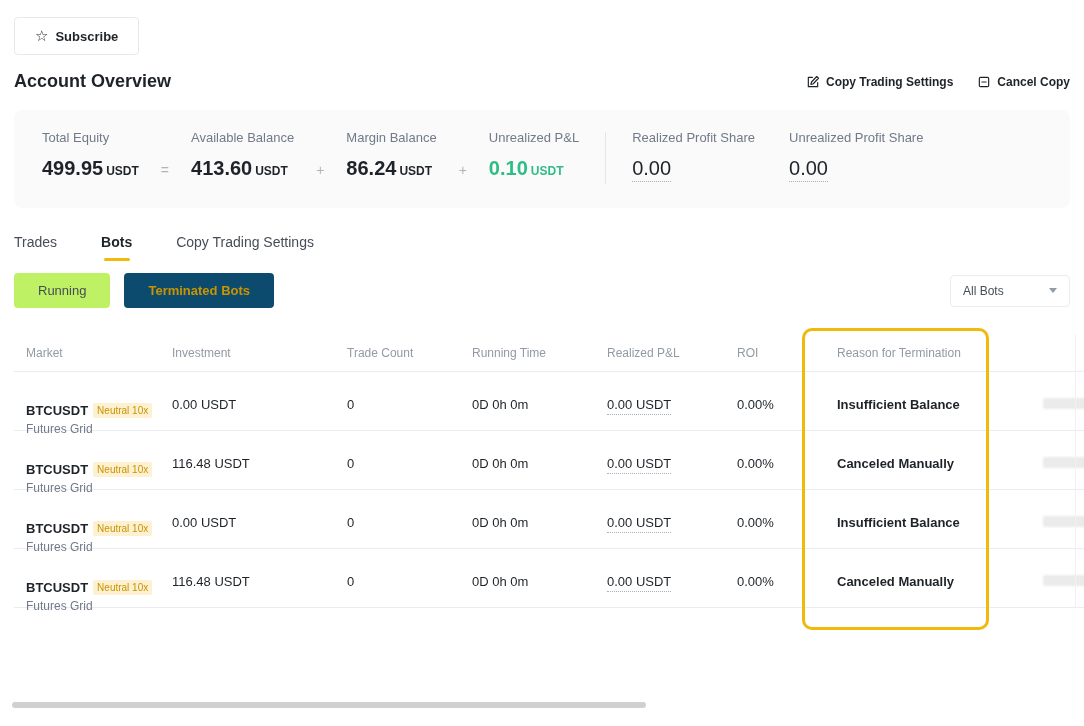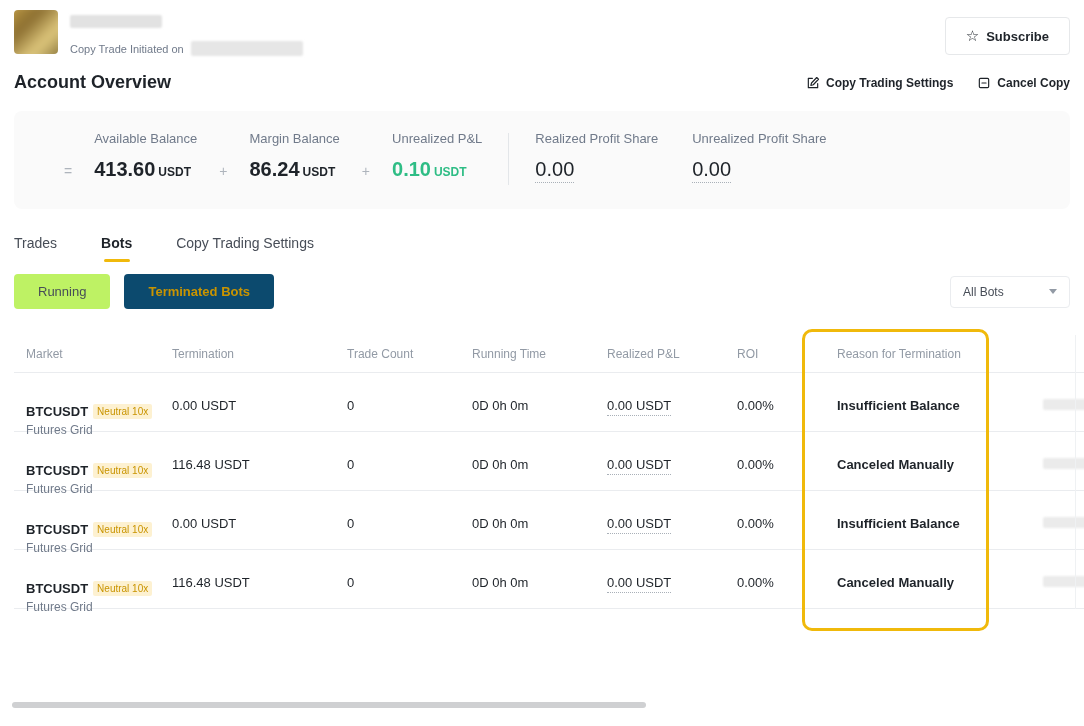--- a/index.html
+++ b/index.html
@@ -86,30 +86,20 @@
   
   .hscroll { position:absolute; left:12px; bottom:18px; width:634px; height:6px;
     background:#CFD0D2; border-radius:3px; cursor:pointer; }
 </style>
 </head>
 <body>
 
 <div class="page">
 
   <div class="topbar">
-    <div class="trader">
-      <div class="avatar"></div>
-      <div class="trader-meta">
-        <span class="redact name-redact"></span>
-        <div class="initiated">
-          <span>Copy Trade Initiated on</span>
-          <span class="redact date-redact"></span>
-        </div>
-      </div>
-    </div>
     <button class="subscribe">
       <span class="star">☆</span>
       <span>Subscribe</span>
     </button>
   </div>
 
   <div class="overview-row">
     <h2>Account Overview</h2>
     <div class="overview-actions">
       <span class="olink">
@@ -127,20 +117,24 @@
               <rect x="4" y="4" width="16" height="16" rx="2"></rect>
               <line x1="8.5" y1="12" x2="15.5" y2="12"></line>
             </svg>
         </span>
         <span>Cancel Copy</span>
       </span>
     </div>
   </div>
 
   <div class="stats">
+    <div class="stat">
+      <div class="stat-label">Total Equity</div>
+      <div class="stat-value"><span>499.95</span><span class="unit">USDT</span></div>
+    </div>
     <span class="op">=</span>
     <div class="stat">
       <div class="stat-label">Available Balance</div>
       <div class="stat-value"><span>413.60</span><span class="unit">USDT</span></div>
     </div>
     <span class="op">+</span>
     <div class="stat">
       <div class="stat-label">Margin Balance</div>
       <div class="stat-value"><span>86.24</span><span class="unit">USDT</span></div>
     </div>
@@ -171,21 +165,21 @@
     <button class="pill terminated">Terminated Bots</button>
     <div class="dropdown">
       <span>All Bots</span>
       <span class="caret"></span>
     </div>
   </div>
 
   <div class="table-wrap">
     <div class="grid-row thead">
       <div class="hcell">Market</div>
-      <div class="hcell">Termination</div>
+      <div class="hcell">Investment</div>
       <div class="hcell">Trade Count</div>
       <div class="hcell">Running Time</div>
       <div class="hcell">Realized P&amp;L</div>
       <div class="hcell">ROI</div>
       <div class="hcell">Reason for Termination</div>
       <div class="hcell"></div>
     </div>
 
     <div class="grid-row trow">
       <div class="cell">

